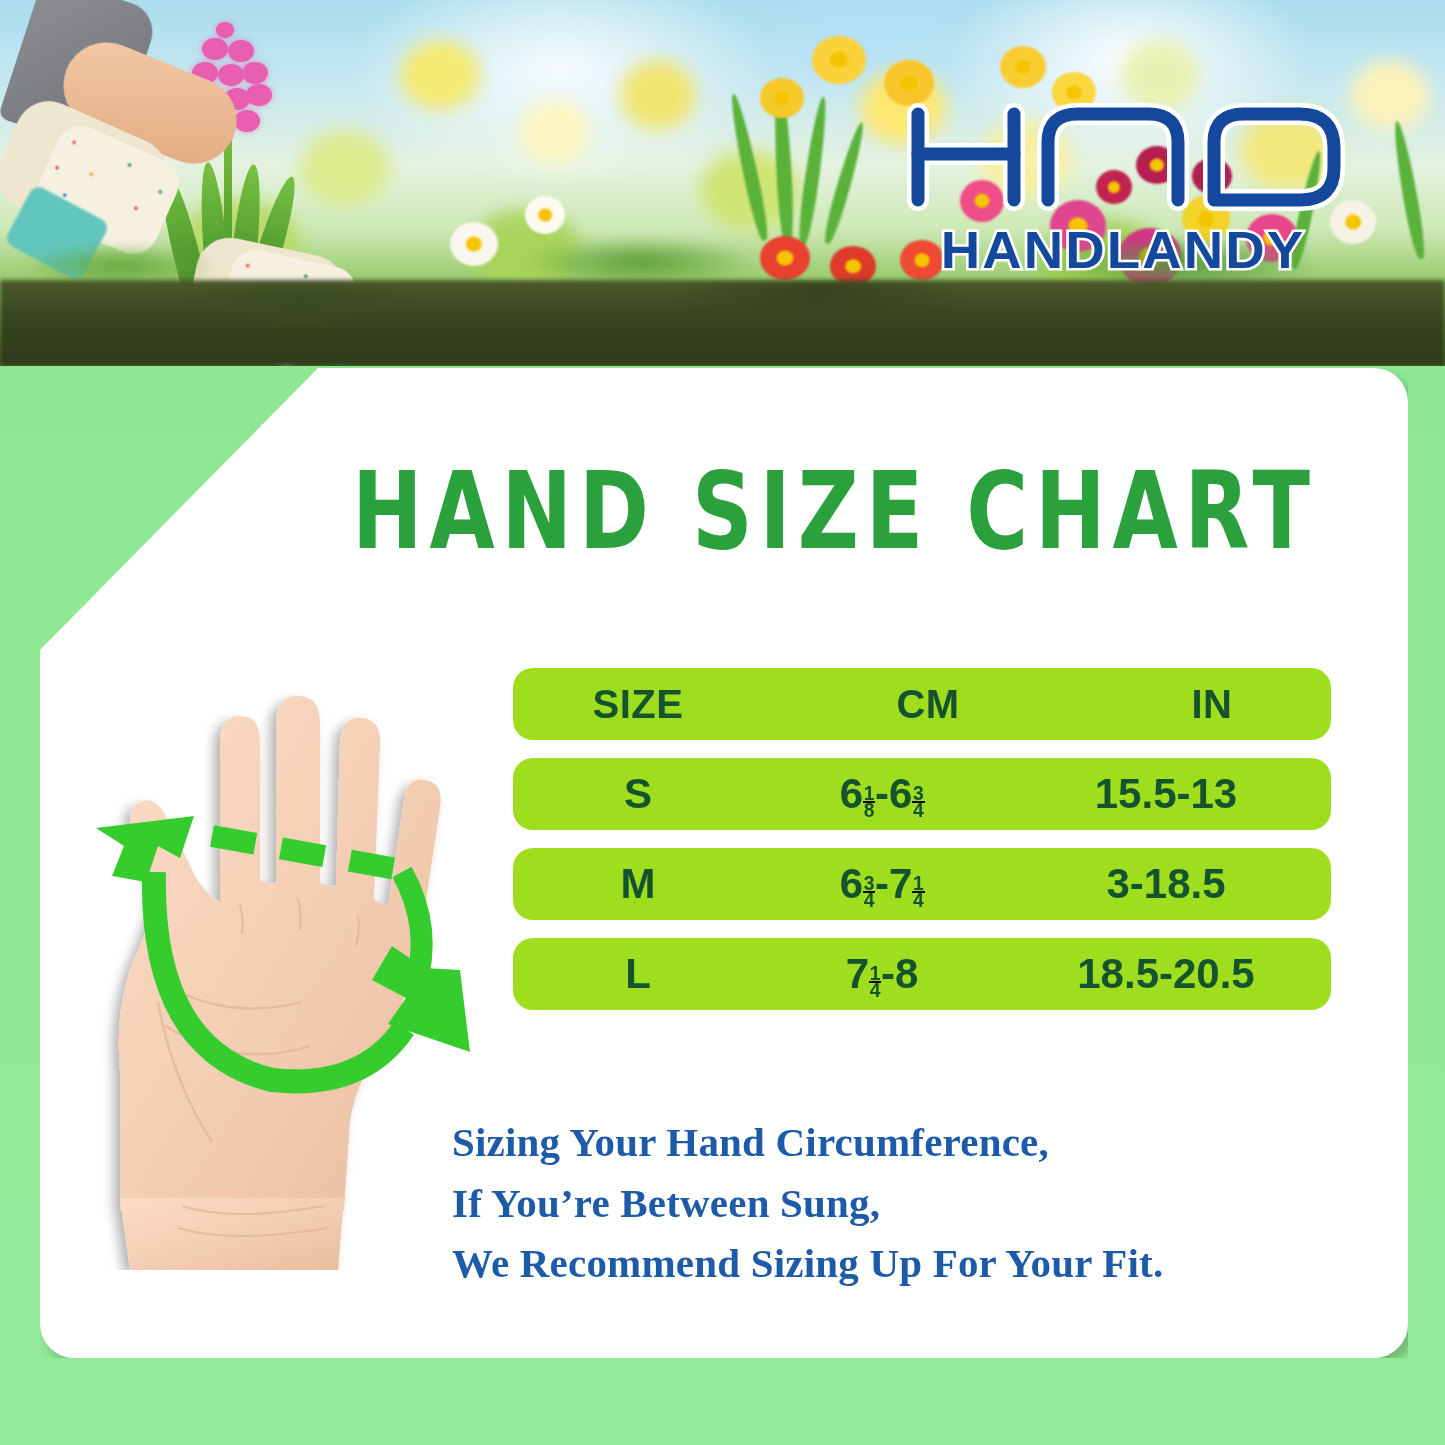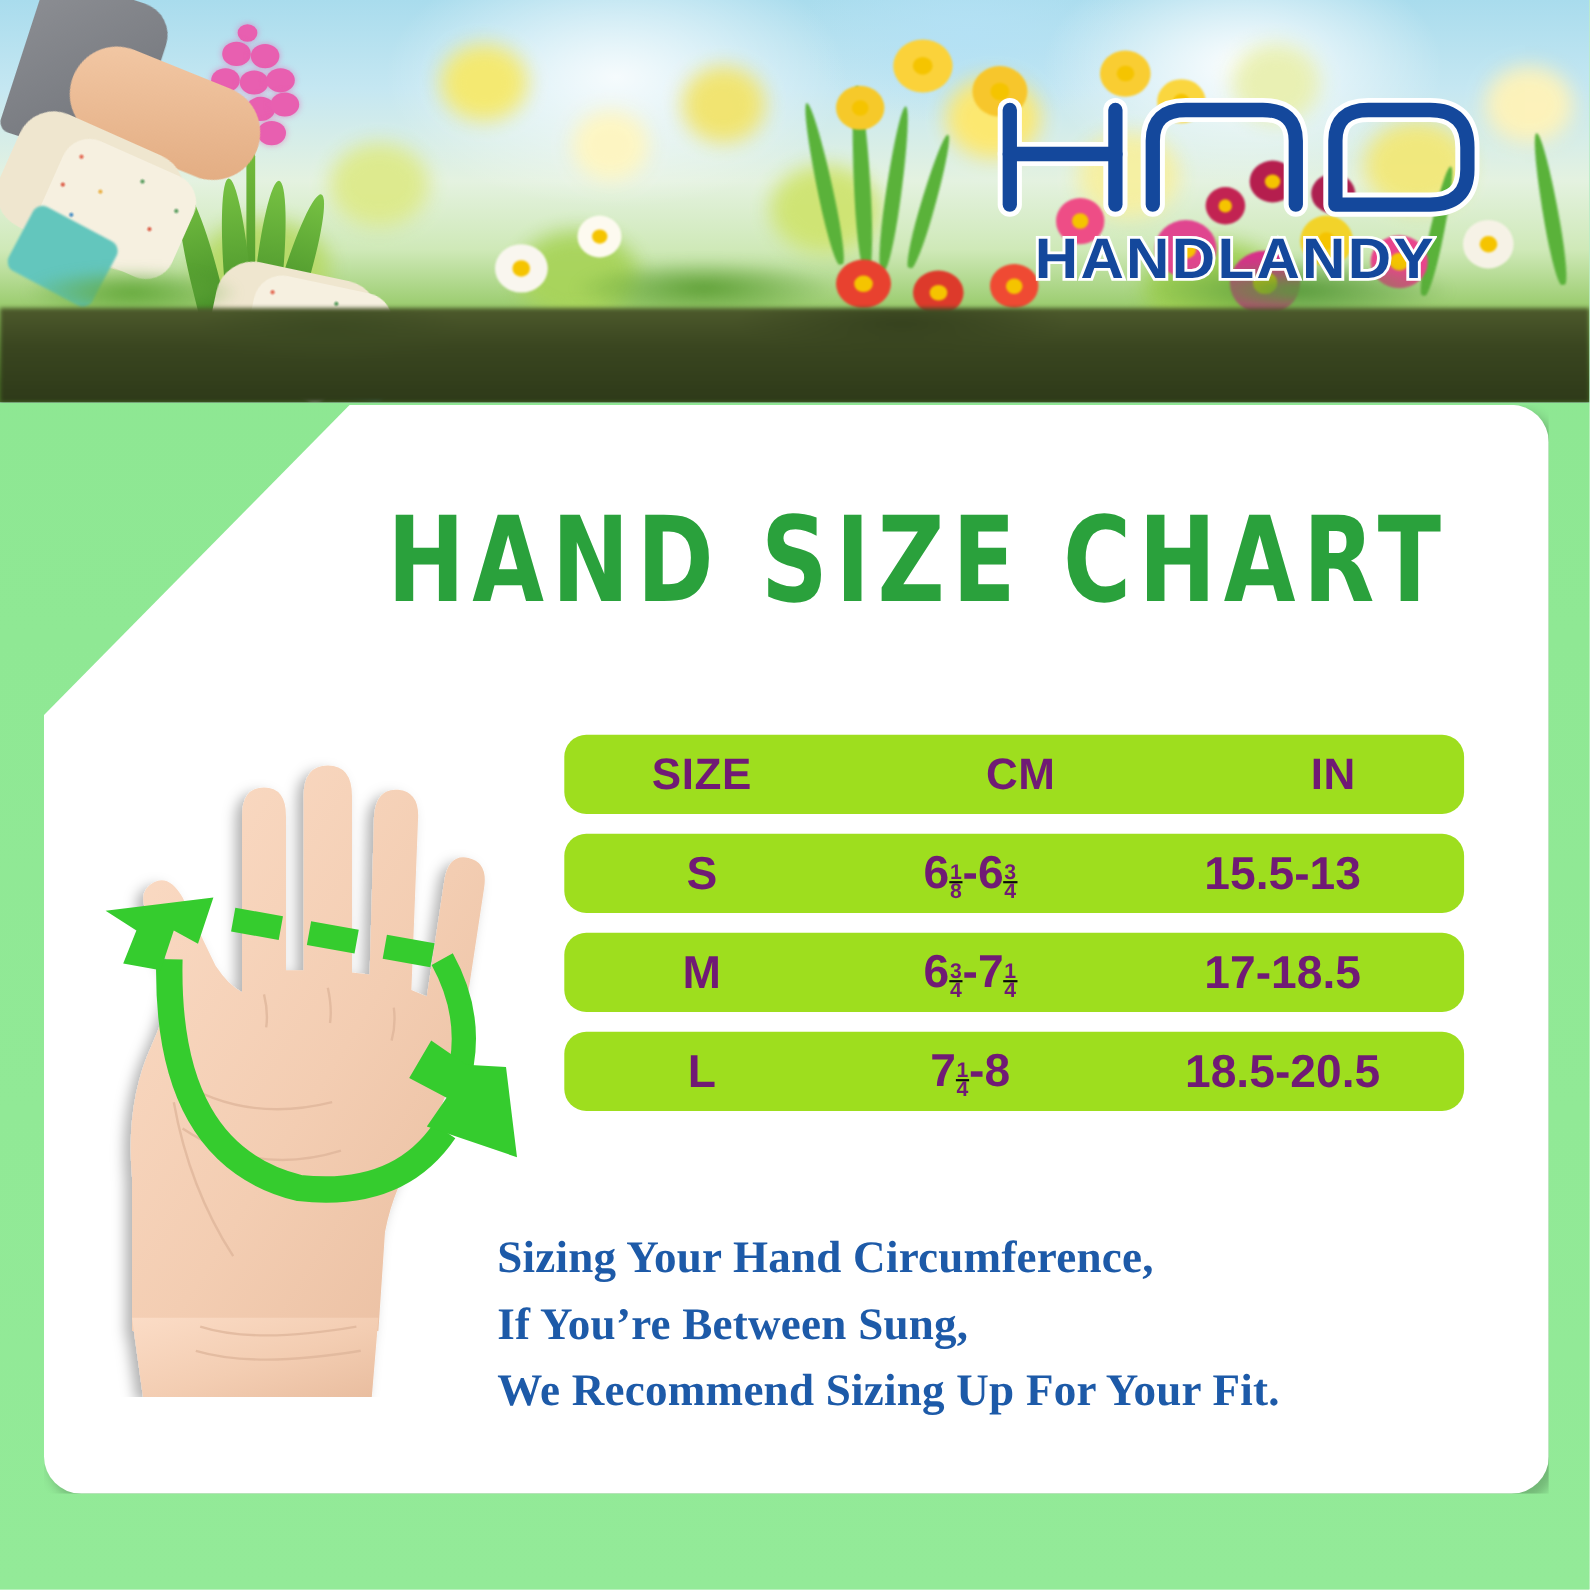--- a/index.html
+++ b/index.html
@@ -112,21 +112,21 @@
 
   
   .bloom { position:absolute; border-radius:50%; filter:blur(.8px); }
   .bloom::after {
     content:""; position:absolute; left:50%; top:50%;
     width:34%; height:34%; transform:translate(-50%,-50%);
     background:#f5c400; border-radius:50%;
   }
 
   
-  .logo { position:absolute; left:888px; top:82px; width:470px; height:185px; }
+  .logo { position:absolute; left:888px; top:96px; width:470px; height:185px; }
   .logo-mark { position:absolute; left:8px; top:0; width:462px; height:122px; }
   .logo-name {
     position:absolute; left:0; top:124px; width:470px;
     text-align:center;
     font-family:"Liberation Sans", sans-serif;
     font-weight:bold; font-size:52px; letter-spacing:2px;
     color:#14489c;
     -webkit-text-stroke:5px #ffffff;
     paint-order:stroke fill;
     transform:scaleX(1.05);
@@ -167,21 +167,21 @@
     height:72px;
     margin-bottom:18px;
     background:#9ede1e;
     border-radius:20px;
     display:flex;
     align-items:center;
   }
   .cell {
     font-family:"Liberation Sans", sans-serif;
     font-weight:bold;
-    color:#701a75;
+    color:#14532d;
     text-align:center;
     white-space:nowrap;
   }
   .c-size { width:250px; font-size:42px; }
   .c-in   { width:238px; font-size:42px; }
   .c-cm   { width:330px; font-size:42px; }
   .row.header .cell { font-size:40px; letter-spacing:.5px; }
   .frac {
     display:inline-flex; flex-direction:column;
     vertical-align:.42em; line-height:.78;
@@ -411,21 +411,21 @@
 
   <div class="row">
     <div class="cell c-size">M</div>
     <div class="cell c-in"><span>6</span><span class="frac">
           <span class="num">3</span>
           <span class="den">4</span>
         </span><span>-7</span><span class="frac">
           <span class="num">1</span>
           <span class="den">4</span>
         </span></div>
-    <div class="cell c-cm">17-18.5</div>
+    <div class="cell c-cm">3-18.5</div>
   </div>
 
   <div class="row">
     <div class="cell c-size">L</div>
     <div class="cell c-in"><span>7</span><span class="frac">
           <span class="num">1</span>
           <span class="den">4</span>
         </span><span>-8</span></div>
     <div class="cell c-cm">18.5-20.5</div>
   </div>

